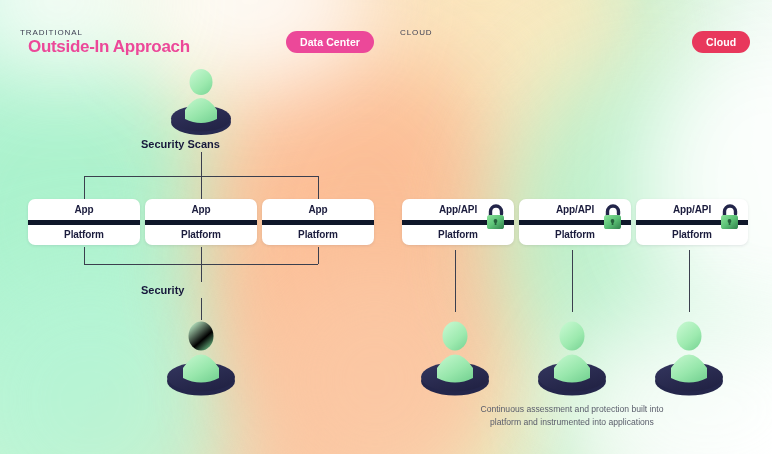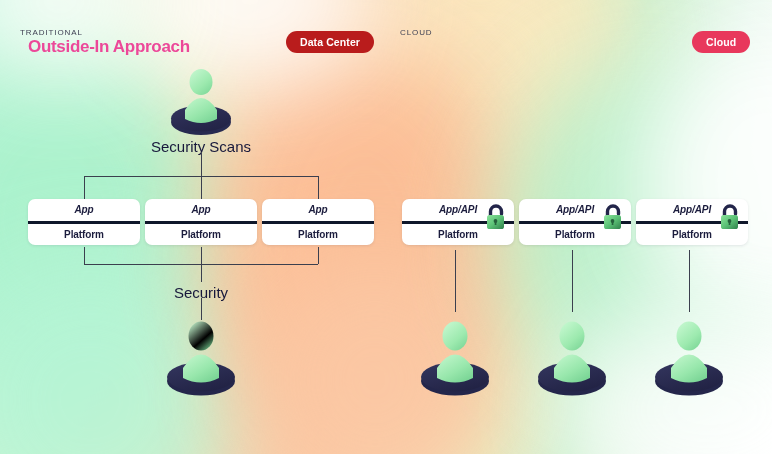--- a/index.html
+++ b/index.html
@@ -101,42 +101,41 @@
   .card-row {
     flex: 1;
     display: flex;
     align-items: center;
     justify-content: center;
     font-size: 10px;
     font-weight: 700;
     color: #1b1c3d;
     letter-spacing: -.1px;
   }
-  .card-row.top { border-bottom: 3px solid #0f172a; font-style: italic; }
+  .card-row.top { border-bottom: 5px solid #0f172a; }
 
   
   .lock {
     position: absolute;
     width: 26px;
     height: 30px;
     z-index: 6;
     pointer-events: none;
   }
 
   
   .person { position: absolute; }
   .person svg { display: block; }
 
   .fig-label {
     position: absolute;
-    font-size: 15px;
-    font-weight: 400;
+    font-size: 11px;
+    font-weight: 700;
     color: #17183b;
     white-space: nowrap;
-    text-align: center;
   }
 
   
   .line {
     position: absolute;
     background: #3b3f4e;
   }
   .line.v { width: 1px; }
   .line.h { height: 1px; }
 
@@ -164,21 +163,21 @@
     <div class="blob blob-peach2"></div>
     <div class="blob blob-green-r"></div>
     <div class="blob blob-white-r"></div>
     <div class="blob blob-white-b"></div>
     <div class="blob blob-white-t"></div>
     <div class="blob blob-white-tl"></div>
   </div>
 
   <div class="eyebrow" style="left:20px; top:28px;">TRADITIONAL</div>
   <div class="headline" style="left:28px; top:37px;">Outside-In Approach</div>
-  <div class="badge" style="left:286px; top:31px; background:#b91c1c;">Data Center</div>
+  <div class="badge" style="left:286px; top:31px; background:#ec4899;">Data Center</div>
 
   <div class="eyebrow" style="left:400px; top:28px;">CLOUD</div>
   <div class="badge" style="left:692px; top:31px; background:#e8385c;">Cloud</div>
 
   <div class="person" style="left:163px; top:64px;">
     <svg width="76" height="74" viewBox="0 0 76 74">
       <defs>
         <linearGradient id="gBase1" x1="0" y1="0" x2="0.6" y2="1">
           <stop offset="0%" stop-color="#33355f"></stop>
           <stop offset="100%" stop-color="#232447"></stop>
@@ -387,14 +386,16 @@
             <stop offset="100%" stop-color="#79d495"></stop>
         </linearGradient>
       </defs>
       <ellipse cx="44" cy="62" rx="34" ry="14.5" fill="#24264b"></ellipse>
       <ellipse cx="44" cy="58" rx="34" ry="14.5" fill="url(#gBase5)"></ellipse>
       <path d="M26 49 Q44 22 62 49 L62 59 Q44 68 26 59 Z" fill="url(#gBody5)"></path>
       <ellipse cx="44" cy="17" rx="12.5" ry="14.5" fill="url(#gHead5)"></ellipse>
     </svg>
   </div>
 
+  <div class="caption" style="left:426px; top:403px; width:292px;">Continuous assessment and protection built into
+platform and instrumented into applications</div>
 
 </div>
 
 </body></html>

